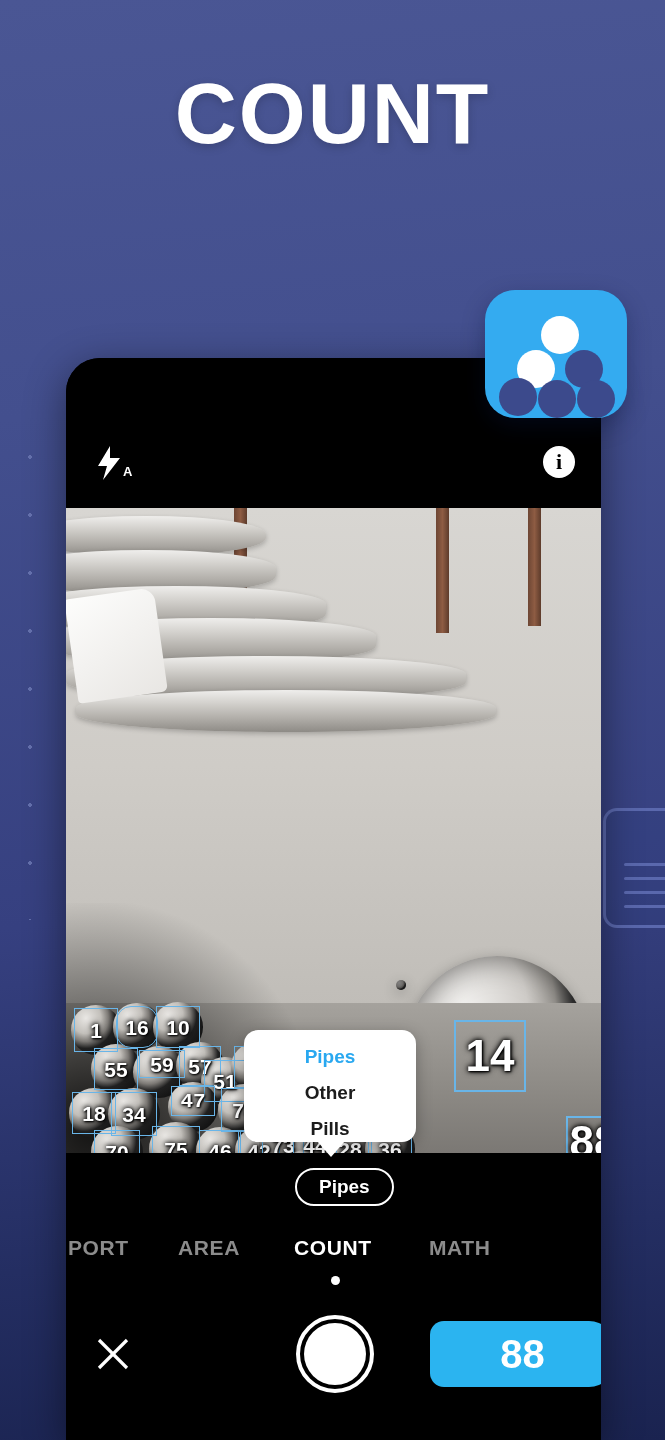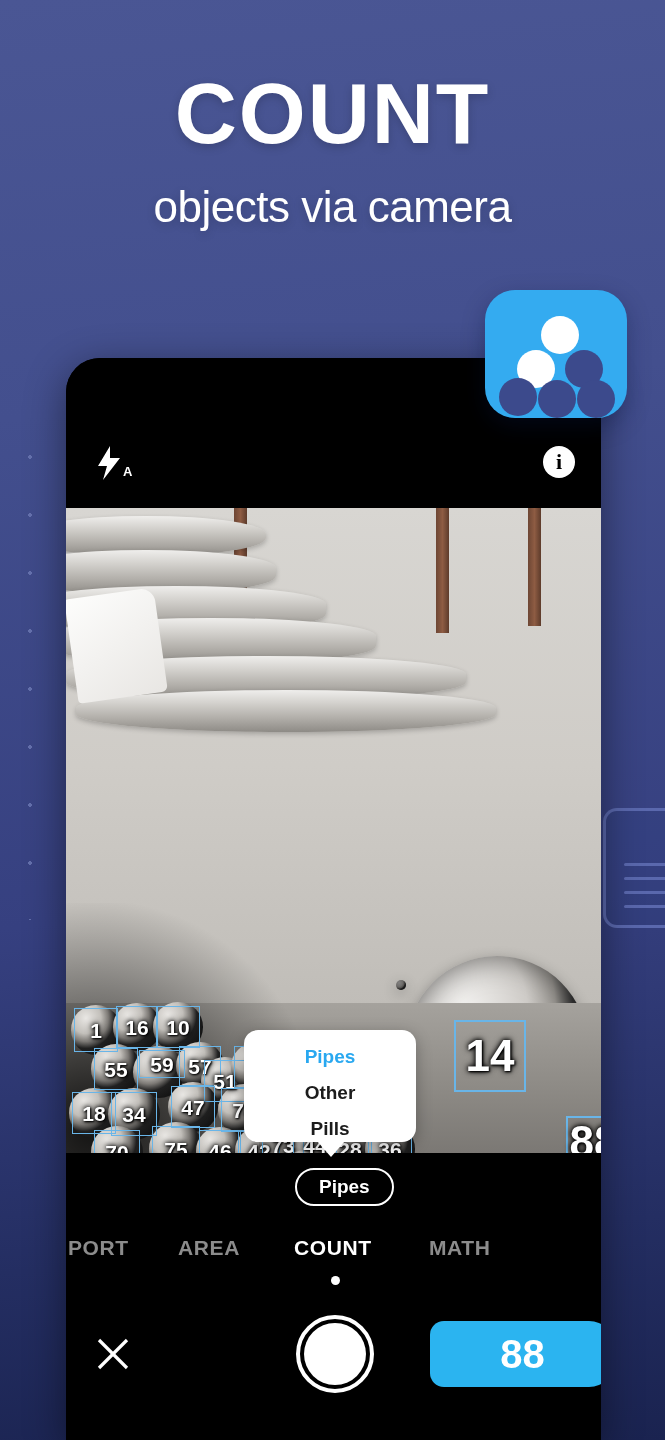--- a/index.html
+++ b/index.html
@@ -173,21 +173,20 @@
   <div class="lines">
     <i></i>
     <i></i>
     <i></i>
     <i></i>
   </div>
 </div>
 
 <div class="headline">
   <div class="title">COUNT</div>
-  <div class="subtitle">objects via camera</div>
 </div>
 
 <div class="app-icon" id="appIcon">
     <span class="dot w" style="left: 56px; top: 26px; width: 38px; height: 38px;"></span>
     <span class="dot w" style="left: 32px; top: 60px; width: 38px; height: 38px;"></span>
     <span class="dot d" style="left: 80px; top: 60px; width: 38px; height: 38px;"></span>
     <span class="dot d" style="left: 14px; top: 88px; width: 38px; height: 38px;"></span>
     <span class="dot d" style="left: 53px; top: 90px; width: 38px; height: 38px;"></span>
     <span class="dot d" style="left: 92px; top: 90px; width: 38px; height: 38px;"></span>
   </div>
@@ -253,33 +252,33 @@
           <div class="pipe-small" style="left: 193.48px; top: 613.48px; width: 47.04px; height: 47.04px;"></div>
           <div class="pipe-small" style="left: 224.36px; top: 612.36px; width: 49.28px; height: 49.28px;"></div>
           <div class="pipe-small" style="left: 259.36px; top: 616.36px; width: 49.28px; height: 49.28px;"></div>
           <div class="pipe-small" style="left: 299.36px; top: 616.36px; width: 49.28px; height: 49.28px;"></div>
           <div class="pipe-small" style="left: 214.36px; top: 642.36px; width: 49.28px; height: 49.28px;"></div>
           <div class="pipe-small" style="left: 251.24px; top: 644.24px; width: 51.52px; height: 51.52px;"></div>
         </div>
     </div>
     <div id="detLayer">
         <div class="det" style="left: 8px; top: 500px; width: 44px; height: 44px;">1</div>
-        <div class="det" style="left: 50px; top: 498px; width: 42px; height: 42px;">16</div>
+        <div class="det" style="left: 50px; top: 498px; width: 42px; height: 42px; border-radius: 15px;">16</div>
         <div class="det" style="left: 90px; top: 498px; width: 44px; height: 42px;">10</div>
         <div class="det" style="left: 28px; top: 540px; width: 44px; height: 42px;">55</div>
         <div class="det" style="left: 73px; top: 542px; width: 46px; height: 28px;">59</div>
         <div class="det" style="left: 113px; top: 538px; width: 42px; height: 40px;">57</div>
         <div class="det" style="left: 138px; top: 552px; width: 42px; height: 42px;">51</div>
         <div class="det" style="left: 168px; top: 538px; width: 42px; height: 42px;">5</div>
         <div class="det" style="left: 208px; top: 536px; width: 44px; height: 42px;">60</div>
         <div class="det" style="left: 246px; top: 534px; width: 36px; height: 40px;">6</div>
         <div class="det" style="left: 277px; top: 530px; width: 44px; height: 44px;">2</div>
         <div class="det" style="left: 6px; top: 584px; width: 44px; height: 42px;">18</div>
         <div class="det" style="left: 45px; top: 584px; width: 46px; height: 44px;">34</div>
-        <div class="det" style="left: 105px; top: 578px; width: 44px; height: 42px;">47</div>
+        <div class="det" style="left: 105px; top: 578px; width: 44px; height: 30px; font-family: Liberation Mono, monospace;">47</div>
         <div class="det" style="left: 155px; top: 580px; width: 46px; height: 44px;">74</div>
         <div class="det" style="left: 200px; top: 578px; width: 46px; height: 44px;">41</div>
         <div class="det" style="left: 243px; top: 578px; width: 42px; height: 42px;">12</div>
         <div class="det" style="left: 290px; top: 578px; width: 42px; height: 42px;">63</div>
         <div class="det" style="left: 28px; top: 622px; width: 46px; height: 44px;">70</div>
         <div class="det" style="left: 86px; top: 618px; width: 48px; height: 46px;">75</div>
         <div class="det" style="left: 133px; top: 622px; width: 42px; height: 42px;">46</div>
         <div class="det" style="left: 172px; top: 622px; width: 42px; height: 42px;">42</div>
         <div class="det" style="left: 196px; top: 616px; width: 42px; height: 42px;">73</div>
         <div class="det" style="left: 227px; top: 616px; width: 44px; height: 42px;">44</div>

